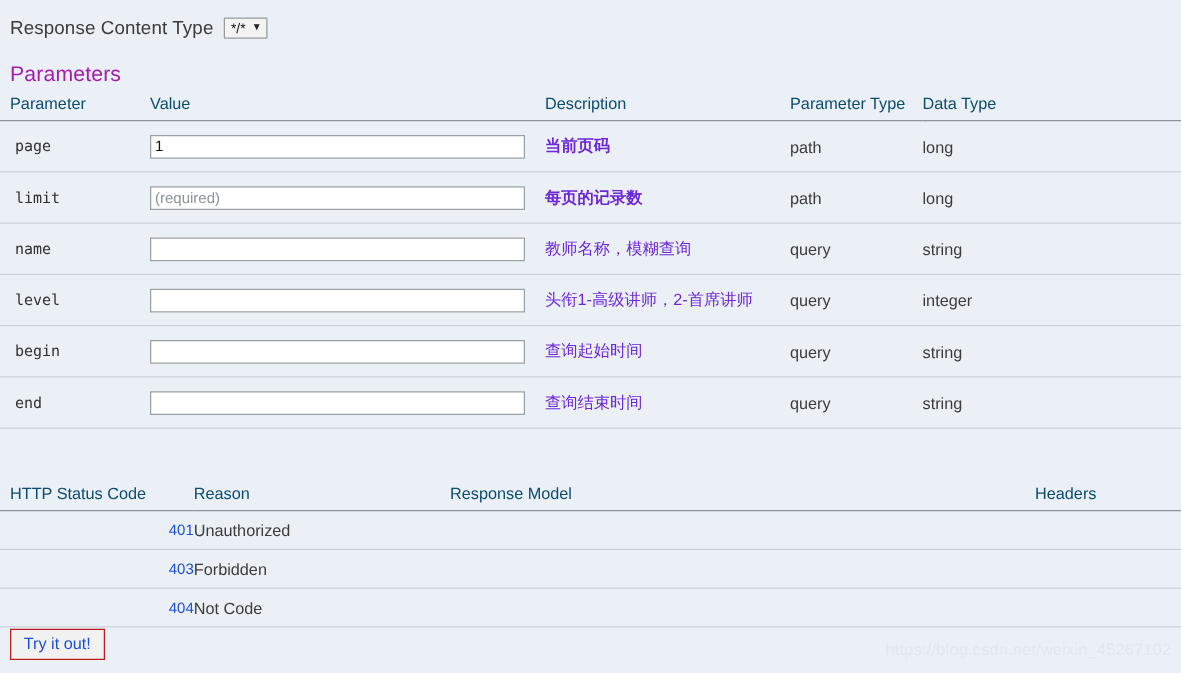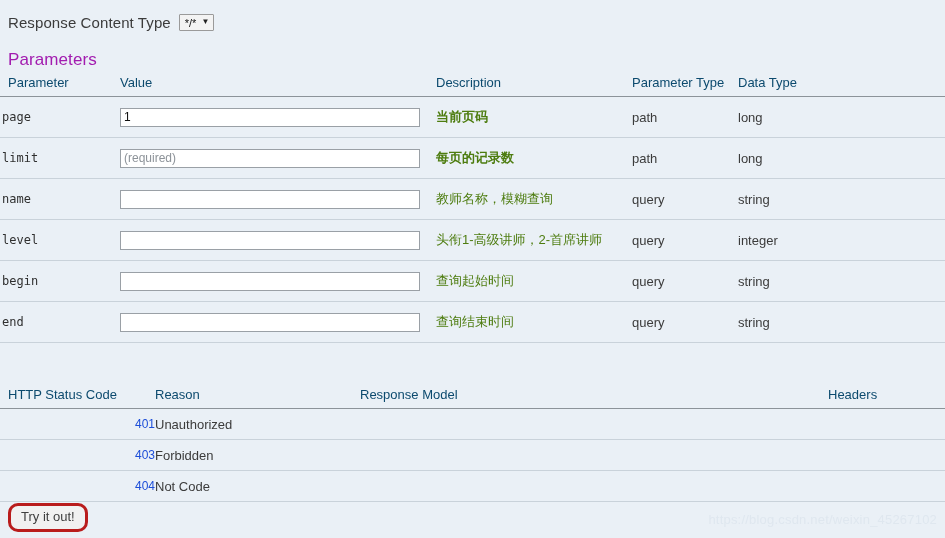--- a/index.html
+++ b/index.html
@@ -104,28 +104,28 @@
   
   #parameters-table { top: 76px; }
   #parameters-table th.c-param { width: 112px; padding-left: 8px; }
   #parameters-table th.c-value { width: 316px; }
   #parameters-table th.c-desc  { width: 196px; }
   #parameters-table th.c-ptype { width: 106px; margin-left: 19px; }
   #parameters-table th.c-dtype { width: 215px; }
 
   #parameters-table tbody tr { height: 41px; }
   #parameters-table td.c-param {
-    padding-left: 2px;
+    padding-left: 12px;
     font-family: "DejaVu Sans Mono", "Liberation Mono", monospace;
     font-size: 12px;
     color: #2f2f2f;
   }
   #parameters-table td.c-desc {
     font-size: 13px;
-    color: #4d7c0f;
+    color: #6d28d9;
   }
   #parameters-table td.c-desc.required { font-weight: bold; }
   #parameters-table td.c-ptype,
   #parameters-table td.c-dtype {
     font-size: 13px;
     color: #3b3b3b;
   }
 
   .param-input {
     width: 300px;
@@ -161,25 +161,25 @@
     text-align: right;
   }
   #response-messages-table td.c-reason { font-size: 13px; }
 
   
   .try-button {
     position: absolute;
     left: 8px;
     top: 503px;
     background: #f1f1f1;
-    border: 3px solid #b91c1c;
-    border-radius: 10px;
+    border: 1px solid #b91c1c;
+    border-radius: 0;
     font-family: "Liberation Sans", sans-serif;
     font-size: 13px;
-    color: #404040;
+    color: #1d4ed8;
     padding: 4px 10px 5px 10px;
     cursor: pointer;
     line-height: 14px;
   }
 
   
   .watermark {
     position: absolute;
     right: 8px;
     top: 512px;

